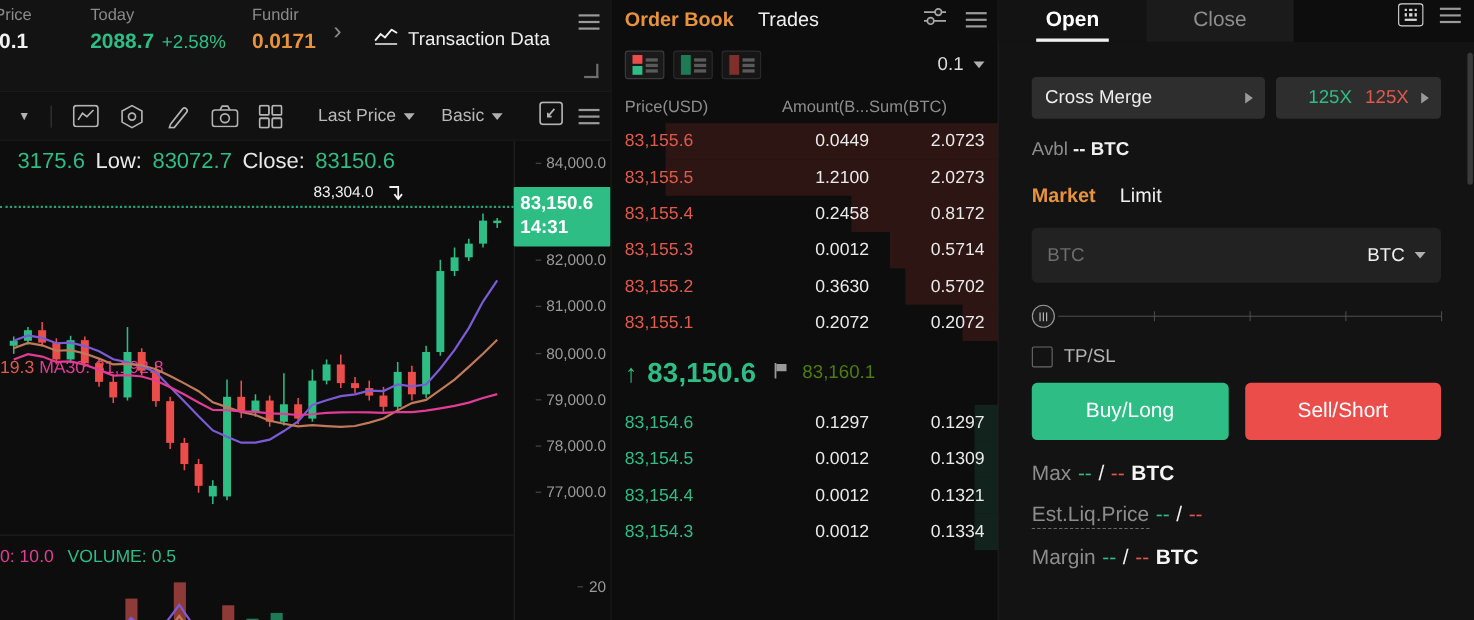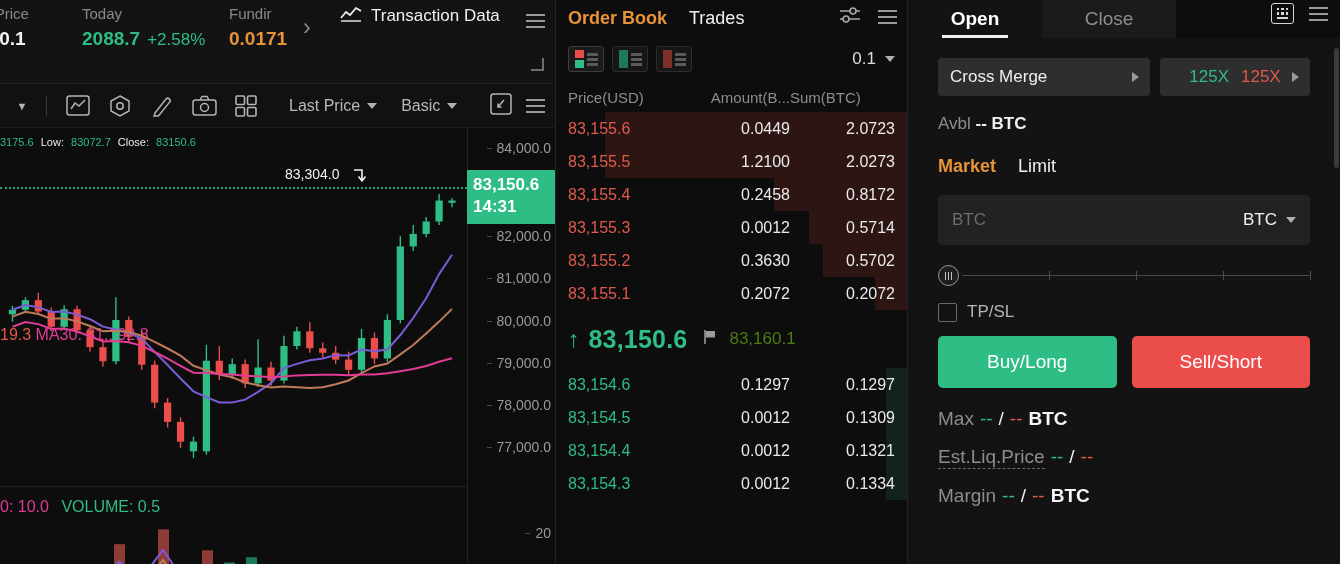--- a/index.html
+++ b/index.html
@@ -22,21 +22,21 @@
             border-bottom: 1px solid #1e1e1e; }
   .tk-item { position: absolute; top: 2px; }
   .tk-label { font-size: 15px; color: #8a8a8a; line-height: 24px; white-space: nowrap; }
   .tk-valrow { display: flex; align-items: baseline; gap: 7px; line-height: 26px; }
   .tk-val { font-size: 19px; font-weight: 700; white-space: nowrap; }
   .tk-val.white { color: #f2f2f2; }
   .tk-val.green { color: #2ebd85; }
   .tk-val.orange { color: #e8933a; text-align: center; }
   .tk-pct { font-size: 17px; color: #2ebd85; font-weight: 400; }
   .tk-chev { position: absolute; left: 303px; top: 14px; font-size: 23px; color: #8b8b8b; font-weight: 300; }
-  .tk-trans { position: absolute; left: 340px; top: 6px; display: flex; align-items: center; gap: 9px; }
+  .tk-trans { position: absolute; left: 340px; top: 26px; display: flex; align-items: center; gap: 9px; }
   .tk-trans-txt { font-size: 17px; color: #f0f0f0; white-space: nowrap; }
   .hamburger { display: inline-flex; flex-direction: column; justify-content: center; gap: 4px; }
   .hamburger i { display: block; width: 19px; height: 2px; background: #9a9a9a; }
   .ticker .ham-pos { position: absolute; right: 10px; top: 2px; }
   .corner-mark { position: absolute; right: 11px; top: 58px; width: 13px; height: 13px;
                  border-right: 2px solid #6e6e6e; border-bottom: 2px solid #6e6e6e; }
 
   
   .ctoolbar { height: 44px; flex: 0 0 44px; display: flex; align-items: center; gap: 0;
               background: #111; border-bottom: 1px solid #1e1e1e; padding: 0 8px; position: relative; }
@@ -45,21 +45,21 @@
   .tb-ic { width: 42px; height: 30px; display: flex; align-items: center; justify-content: center; }
   .tb-ic svg { display: block; }
   .tb-txt { font-size: 16px; color: #b9b9b9; margin-left: 8px; white-space: nowrap; }
   .tb-dd { display: flex; align-items: center; gap: 7px; margin-left: 10px; }
   .caret-d { width: 0; height: 0; border-left: 5px solid transparent; border-right: 5px solid transparent;
              border-top: 6px solid #b0b0b0; }
   .tb-right { margin-left: auto; display: flex; align-items: center; gap: 14px; padding-right: 2px; }
 
   
   .chart-body { flex: 1 1 auto; position: relative; background: #0d0d0d; overflow: hidden; }
-  .ohlc-line { position: absolute; left: 0; top: 8px; font-size: 11px; white-space: nowrap; }
+  .ohlc-line { position: absolute; left: 16px; top: 8px; font-size: 20px; white-space: nowrap; }
   .ohlc-line span { margin-right: 4px; }
   .lbl-w { color: #e9e9e9; }
   .val-g { color: #2ebd85; }
   .ma-line { position: absolute; left: 0; top: 198px; font-size: 16px; white-space: nowrap; }
   .ma-red { color: #e05a4c; }
   .ma-pink { color: #e23c96; }
   .price-tag-float { position: absolute; font-size: 14px; color: #f2f2f2; white-space: nowrap; }
   .dotted-hline { position: absolute; left: 0; right: 88px; height: 0;
                   border-top: 2px dotted #2ebd85; opacity: .85; }
   .price-axis { position: absolute; right: 0; top: 0; bottom: 0; width: 88px;
@@ -122,21 +122,21 @@
   .tp-tab.active { color: #ffffff; font-weight: 600; background: #131313; }
   .tp-tab.idle { color: #8d8d8d; background: #1b1b1b; }
   .tp-tab.active::after { content: ""; position: absolute; left: 34px; right: 34px; bottom: 0; height: 3px; background: #f0f0f0; }
   .tp-tab-icons { position: absolute; right: 12px; top: 3px; display: flex; align-items: center; gap: 15px; }
   .kbd-ic { width: 23px; height: 21px; border: 1.5px solid #d6d6d6; border-radius: 3px;
             display: flex; flex-direction: column; align-items: center; justify-content: center; gap: 2px; padding: 2px; }
   .kbd-r { display: flex; gap: 2px; }
   .kbd-d { width: 2.5px; height: 2.5px; background: #d6d6d6; }
   .kbd-bar { width: 11px; height: 2.5px; background: #d6d6d6; }
   .tp-body { flex: 1 1 auto; padding: 14px 30px 0 30px; position: relative; }
-  .row-lev { display: flex; gap: 10px; margin-top: 6px; }
+  .row-lev { display: flex; gap: 10px; margin-top: 18px; }
   .sel-box { height: 38px; background: #2e2e2e; border-radius: 4px; display: flex; align-items: center;
              padding: 0 12px; position: relative; }
   .sel-box .lbl { font-size: 17px; color: #eeeeee; }
   .sel-box .tri { position: absolute; right: 11px; width: 0; height: 0;
                   border-top: 5px solid transparent; border-bottom: 5px solid transparent; border-left: 7px solid #9a9a9a; }
   .lev-box { width: 150px; justify-content: center; gap: 12px; }
   .lev-g { color: #2ebd85; font-size: 17px; }
   .lev-r { color: #e05a4c; font-size: 17px; }
   .avbl { margin-top: 18px; font-size: 17px; }
   .avbl .k { color: #8d8d8d; }

